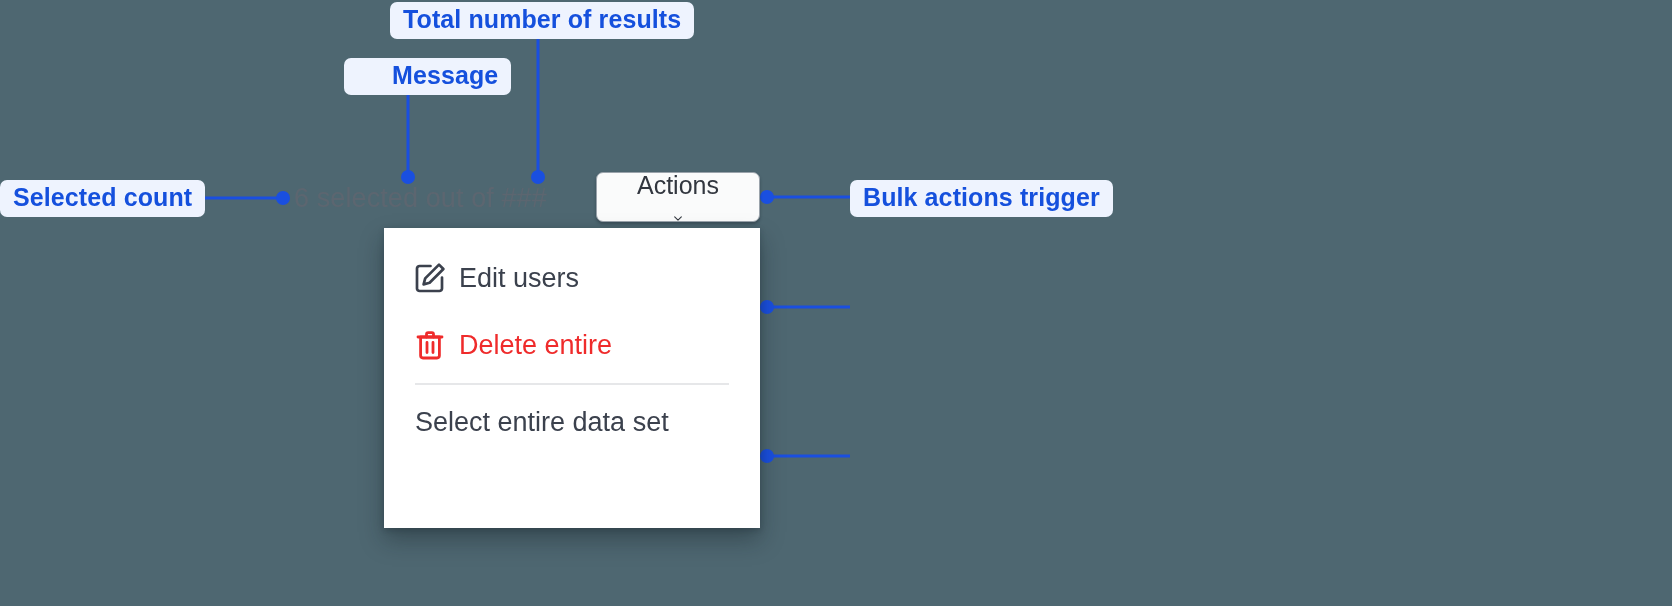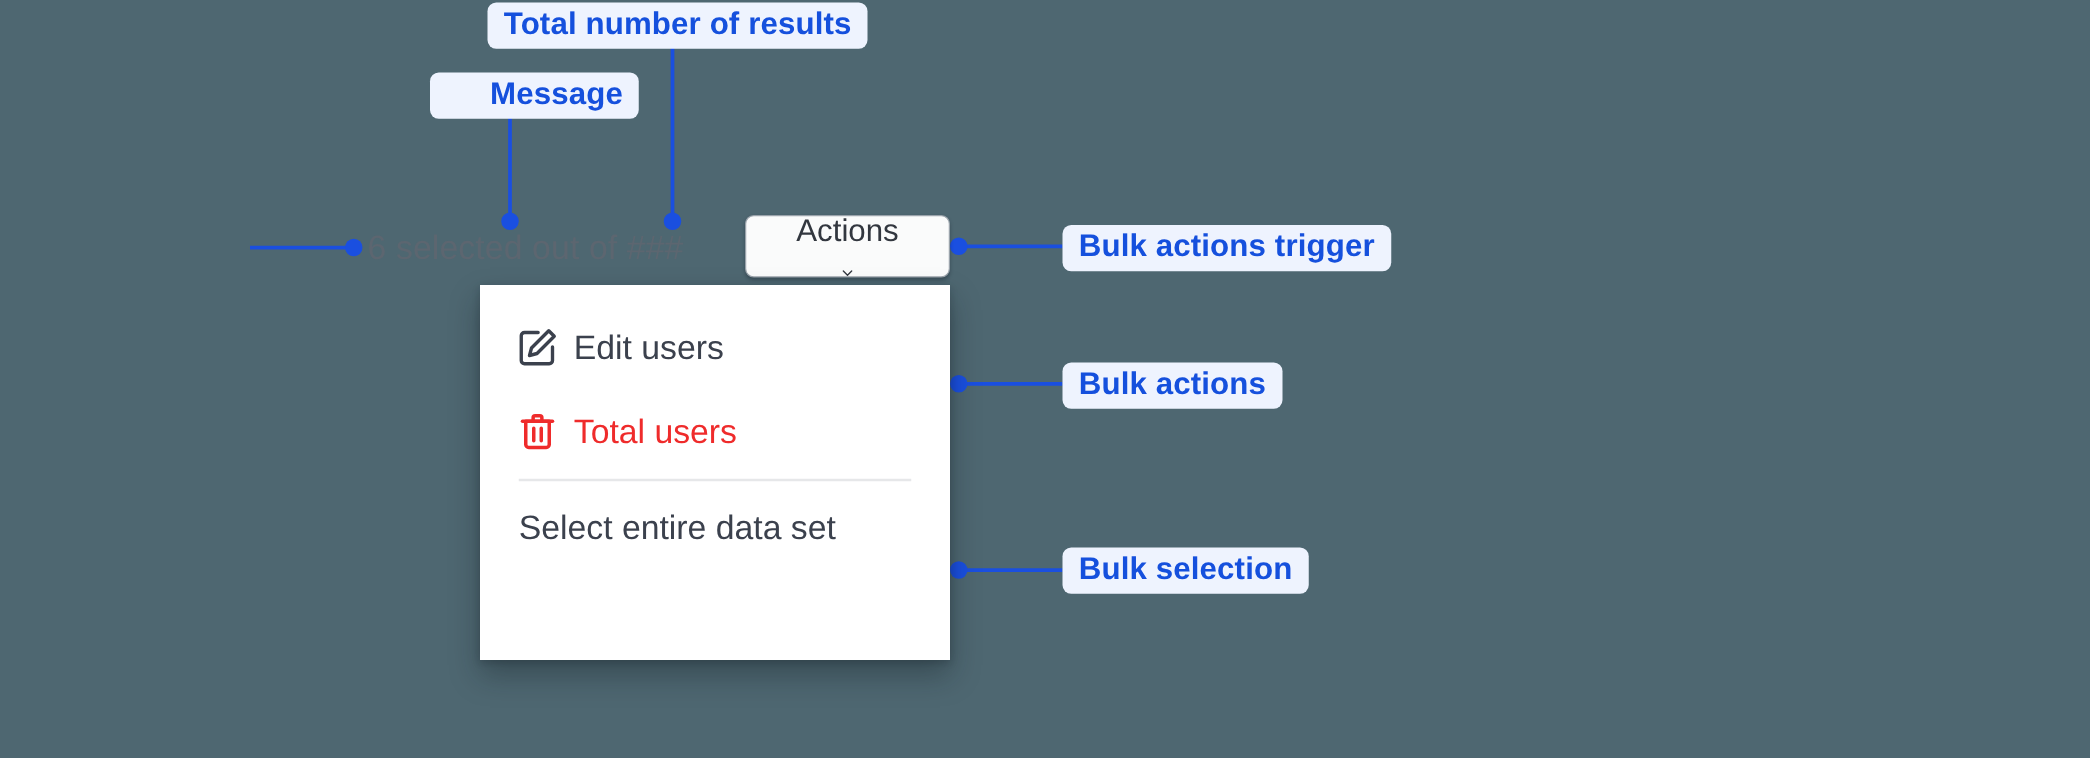--- a/index.html
+++ b/index.html
@@ -172,26 +172,25 @@
     <circle cx="767" cy="307" r="7" fill="#1a4fe0"></circle>
 
     <line x1="770" y1="456" x2="850" y2="456" stroke="#1a4fe0" stroke-width="3"></line>
     <circle cx="767" cy="456" r="7" fill="#1a4fe0"></circle>
   </svg>
 
   <div class="callout" style="left:390px; top:2px;">Total number of results</div>
 
   <div class="callout" style="left:344px; top:58px;padding-left:48px;">Message</div>
 
+  <div class="callout" style="left:0px; top:180px;">Selected count</div>
 
   <div class="callout" style="left:850px; top:180px;">Bulk actions trigger</div>
 
-  <div class="callout" style="left:850px; top:290px;">Bulk actions</div>
-
-  <div class="callout" style="left:850px; top:438px;">Bulk selection</div>
+
 
   <div id="selection-message">
     <span>6</span><span> selected out of </span><span>###</span>
   </div>
 
   <div id="actions-button">
     <span class="label">Actions</span>
     <svg class="chev" viewBox="0 0 20 12" xmlns="http://www.w3.org/2000/svg">
       <path d="M2 2 L10 10 L18 2" fill="none" stroke="#32373f" stroke-width="2.6" stroke-linecap="round" stroke-linejoin="round"></path>
     </svg>
@@ -207,21 +206,21 @@
       <span class="mi-label">Edit users</span>
     </div>
 
     <div class="menu-item danger" id="mi-delete">
       <svg class="mi-icon" viewBox="0 0 32 32" xmlns="http://www.w3.org/2000/svg">
         <path d="M4 8 H28" fill="none" stroke="#ef2b2b" stroke-width="2.8" stroke-linecap="round"></path>
         <path d="M12.5 8 V5.2 A1.6 1.6 0 0 1 14.1 3.6 H17.9 A1.6 1.6 0 0 1 19.5 5.2 V8" fill="none" stroke="#ef2b2b" stroke-width="2.8" stroke-linecap="round" stroke-linejoin="round"></path>
         <path d="M6.6 8 H25.4 V26.6 A2.4 2.4 0 0 1 23 29 H9 A2.4 2.4 0 0 1 6.6 26.6 Z" fill="none" stroke="#ef2b2b" stroke-width="2.8" stroke-linecap="round" stroke-linejoin="round"></path>
         <path d="M13 13.5 V23.6 M19 13.5 V23.6" fill="none" stroke="#ef2b2b" stroke-width="2.8" stroke-linecap="round"></path>
       </svg>
-      <span class="mi-label">Total users</span>
+      <span class="mi-label">Delete entire</span>
     </div>
 
     <div id="menu-divider"></div>
 
     <div class="menu-item no-icon" id="mi-select">
       <span class="mi-label">Select entire data set</span>
     </div>
 
 
   </div>

